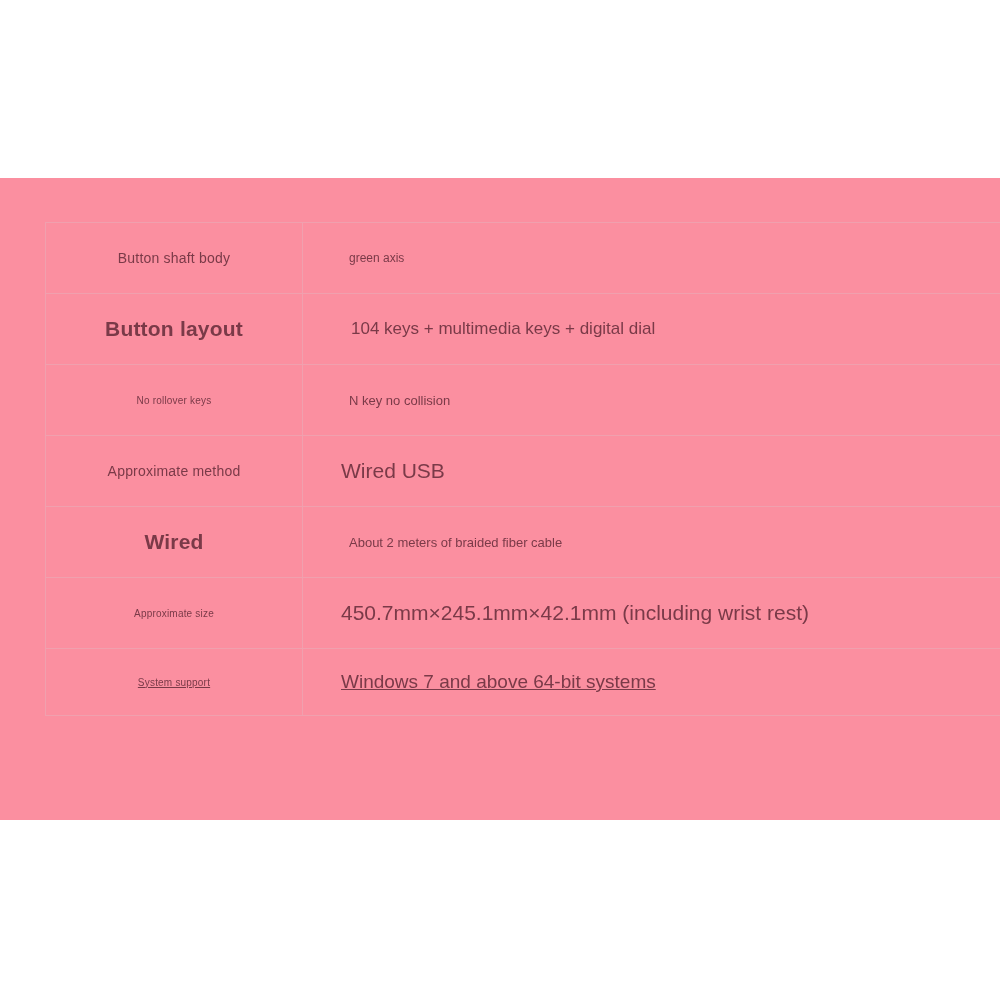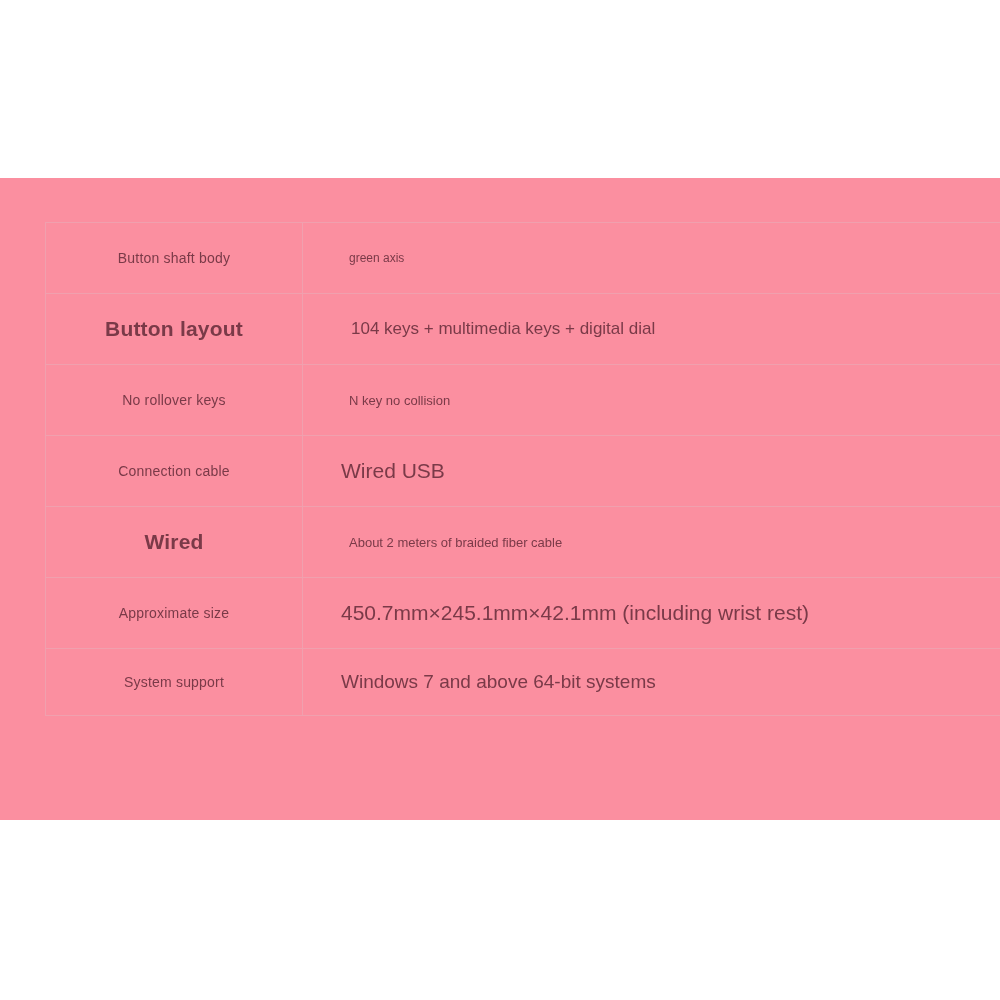--- a/index.html
+++ b/index.html
@@ -50,25 +50,25 @@
     text-align: left;
     padding-left: 38px;
   }
   
   .r0 td { height: 70px; }
   .r1 td { height: 70px; }
   .r2 td { height: 70px; }
   .r3 td { height: 70px; }
   .r4 td { height: 70px; }
   .r5 td { height: 70px; }
-  .r6 td { height: 66px; }
+  .r6 td { height: 66px; text-decoration: underline; }
 
   
   .lbl-s  { font-size: 14px; letter-spacing: .2px; }
-  .lbl-m  { font-size: 14px; letter-spacing: .2px; }
+  .lbl-m  { font-size: 10px; letter-spacing: .2px; }
   .lbl-xl { font-size: 21px; letter-spacing: .2px; font-weight: bold; }
 
   
   .val-xs { font-size: 12px; padding-left: 46px !important; }
   .val-s  { font-size: 13px; padding-left: 46px !important; }
   .val-m  { font-size: 17px; padding-left: 48px !important; }
   .val-l  { font-size: 19px; }
   .val-xl { font-size: 21px; }
 </style>
 </head>
@@ -86,21 +86,21 @@
       </tr>
       <tr class="r1">
         <td class="label-cell lbl-xl">Button layout</td>
         <td class="value-cell val-m">104 keys + multimedia keys + digital dial</td>
       </tr>
       <tr class="r2">
         <td class="label-cell lbl-m">No rollover keys</td>
         <td class="value-cell val-s">N key no collision</td>
       </tr>
       <tr class="r3">
-        <td class="label-cell lbl-s">Connection cable</td>
+        <td class="label-cell lbl-s">Approximate method</td>
         <td class="value-cell val-xl">Wired USB</td>
       </tr>
       <tr class="r4">
         <td class="label-cell lbl-xl">Wired</td>
         <td class="value-cell val-s">About 2 meters of braided fiber cable</td>
       </tr>
       <tr class="r5">
         <td class="label-cell lbl-m">Approximate size</td>
         <td class="value-cell val-xl">450.7mm×245.1mm×42.1mm (including wrist rest)</td>
       </tr>

